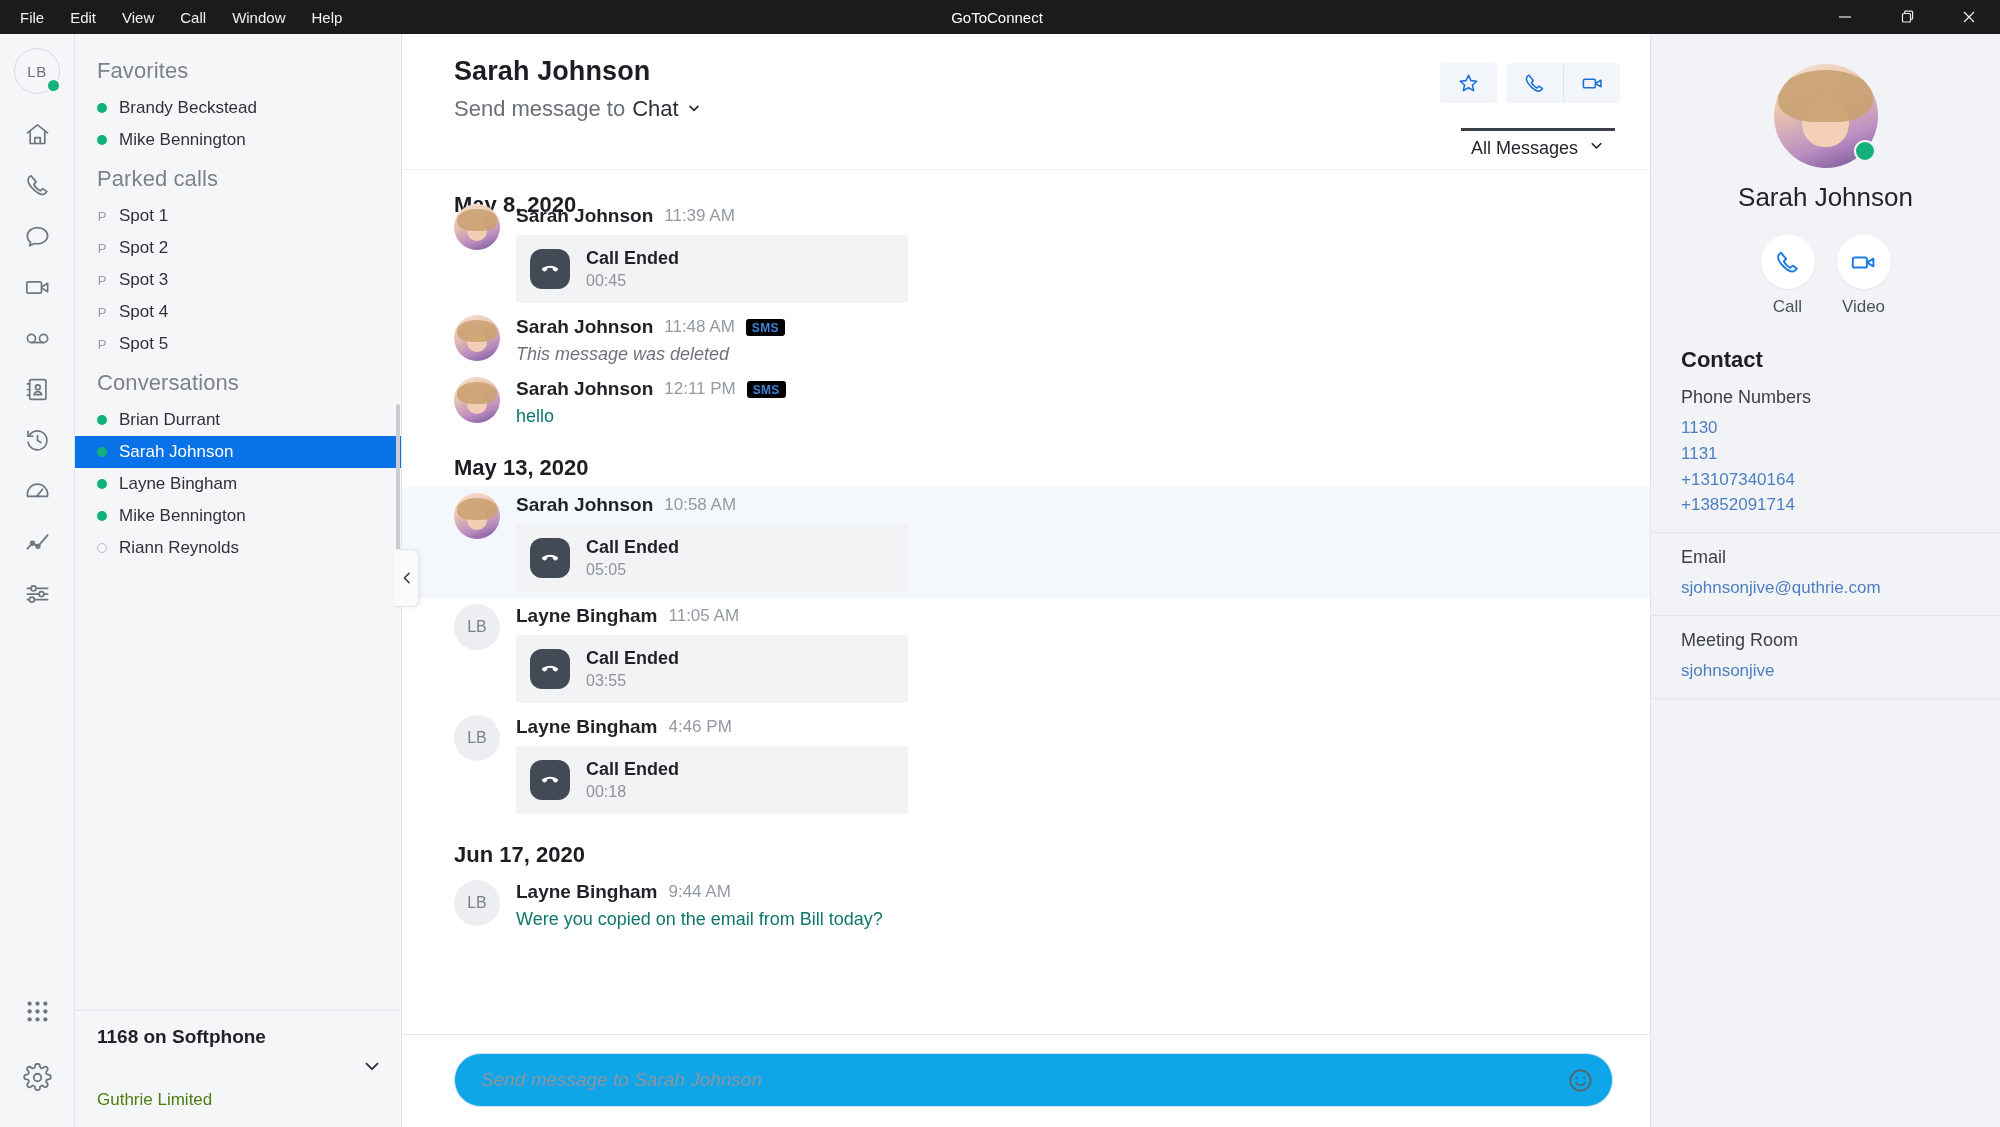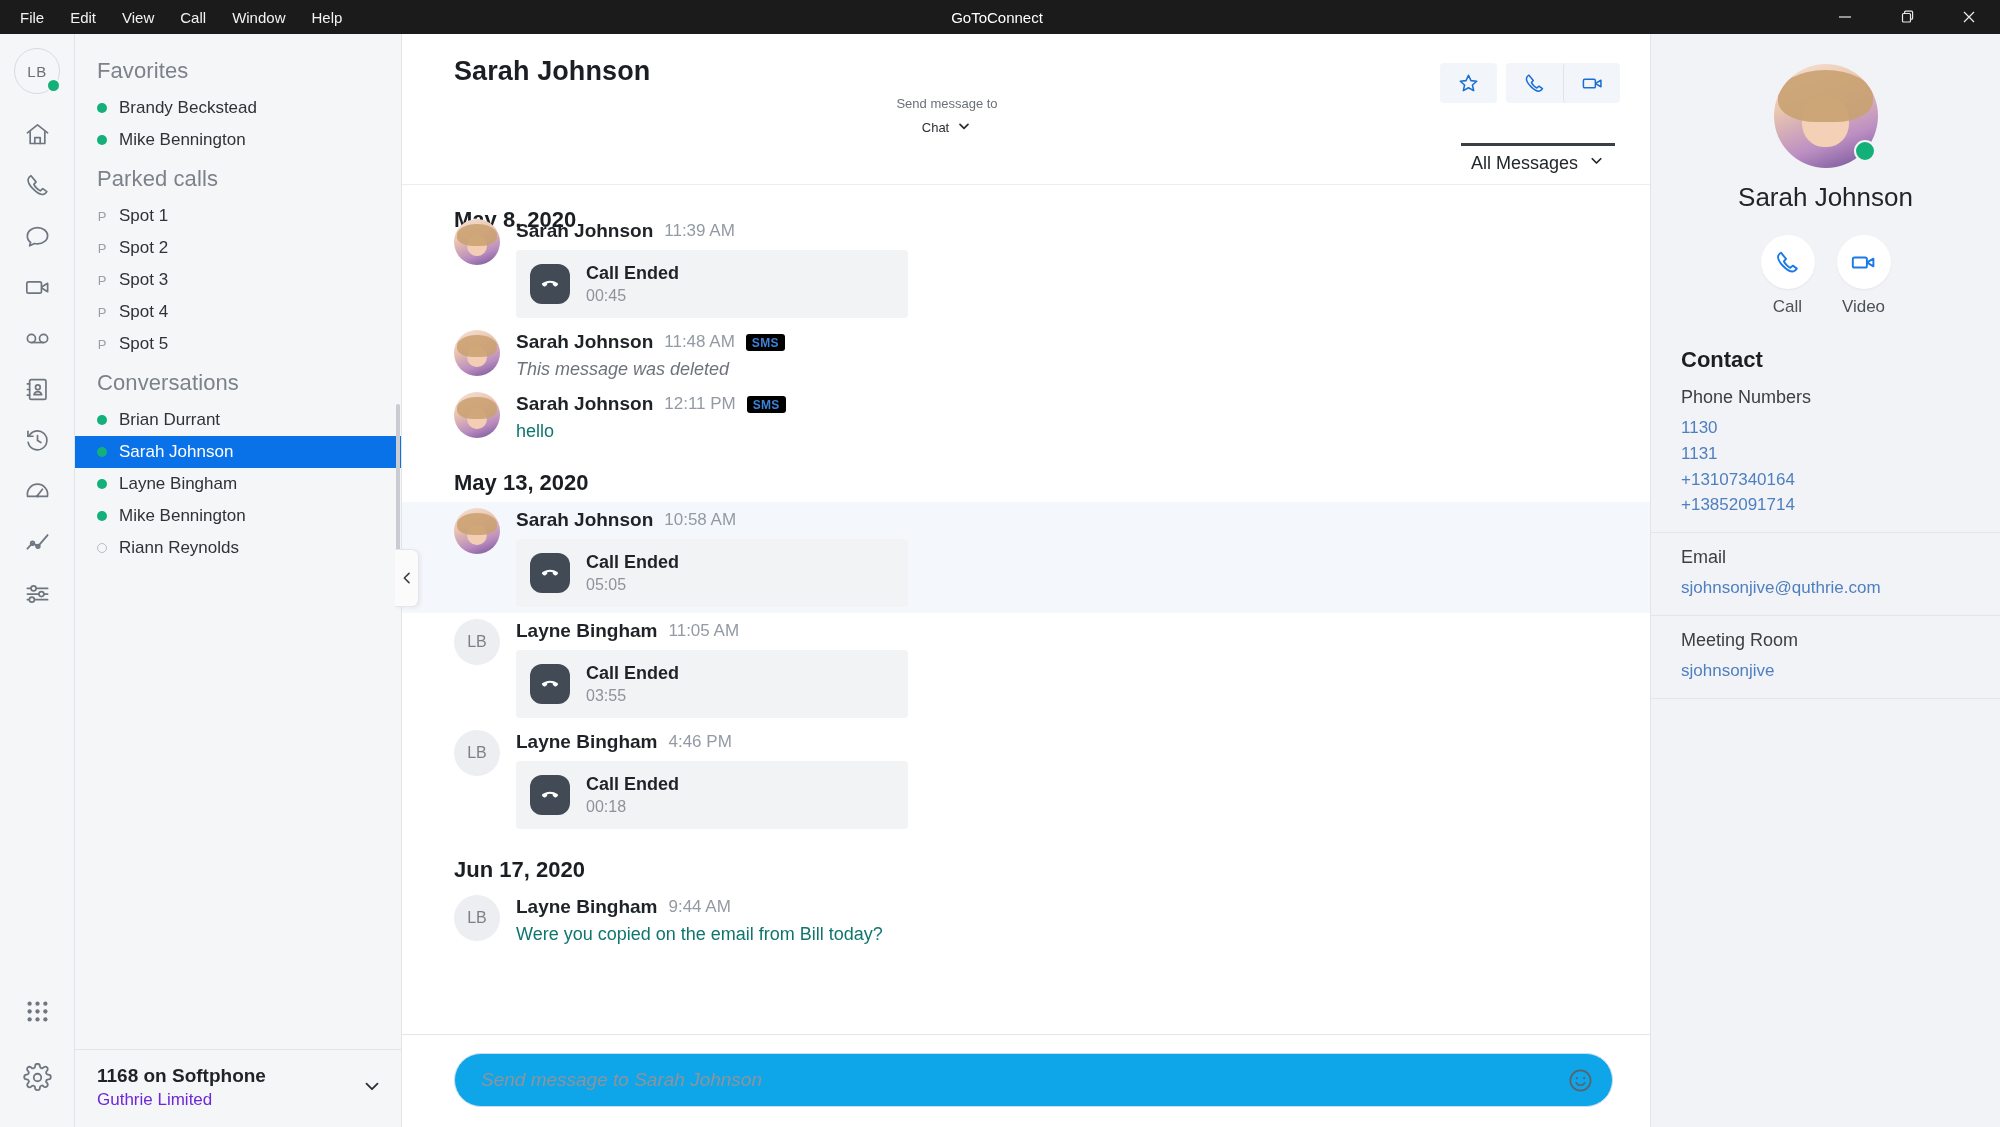--- a/index.html
+++ b/index.html
@@ -105,21 +105,21 @@
     width: 10px; flex: 0 0 10px; font-size: 13px;
     color: #9aa0a8; text-align: center; line-height: 1;
   }
   .lp-footer {
     border-top: 1px solid #e2e4e8;
     padding: 14px 18px 16px 22px;
     display: flex; align-items: center; cursor: pointer;
   }
   .lp-footer-text { flex: 1; }
   .lp-footer-line1 { font-size: 19px; font-weight: bold; color: #1f2226; line-height: 1.3; }
-  .lp-footer-line2 { font-size: 17px; color: #6d28d9; line-height: 1.3; }
+  .lp-footer-line2 { font-size: 17px; color: #4d7c0f; line-height: 1.3; margin-top: 39px; }
   .lp-scrollbar {
     position: absolute; right: 1px; top: 370px;
     width: 4px; height: 185px; border-radius: 2px;
     background: #c9ccd2;
   }
 
   
   .collapse-handle {
     position: absolute; right: -18px; top: 515px;
     width: 24px; height: 58px;
@@ -139,22 +139,22 @@
     border-left: 1px solid #e2e4e8;
     position: relative;
   }
   .chat-header {
     padding: 22px 30px 0 52px;
     display: flex; align-items: flex-start;
   }
   .chat-header-left { flex: 1; }
   .chat-title { font-size: 27px; font-weight: bold; color: #1b1e22; letter-spacing: .1px; }
   .chat-sub {
-    margin-top: 9px; font-size: 13px; color: #6b7078;
-    display: flex; align-items: center; gap: 7px; flex-direction: column;
+    margin-top: 9px; font-size: 22px; color: #6b7078;
+    display: flex; align-items: center; gap: 7px;
   }
   .chat-sub-sel {
     color: #2b2f34; font-weight: normal; display: flex; align-items: center; gap: 7px;
     cursor: pointer;
   }
   .hdr-actions { display: flex; align-items: center; gap: 9px; padding-top: 7px; }
   .hdr-btn {
     width: 57px; height: 40px; border-radius: 4px;
     background: #f2f5f9; color: #1a6fd4;
     display: flex; align-items: center; justify-content: center;

